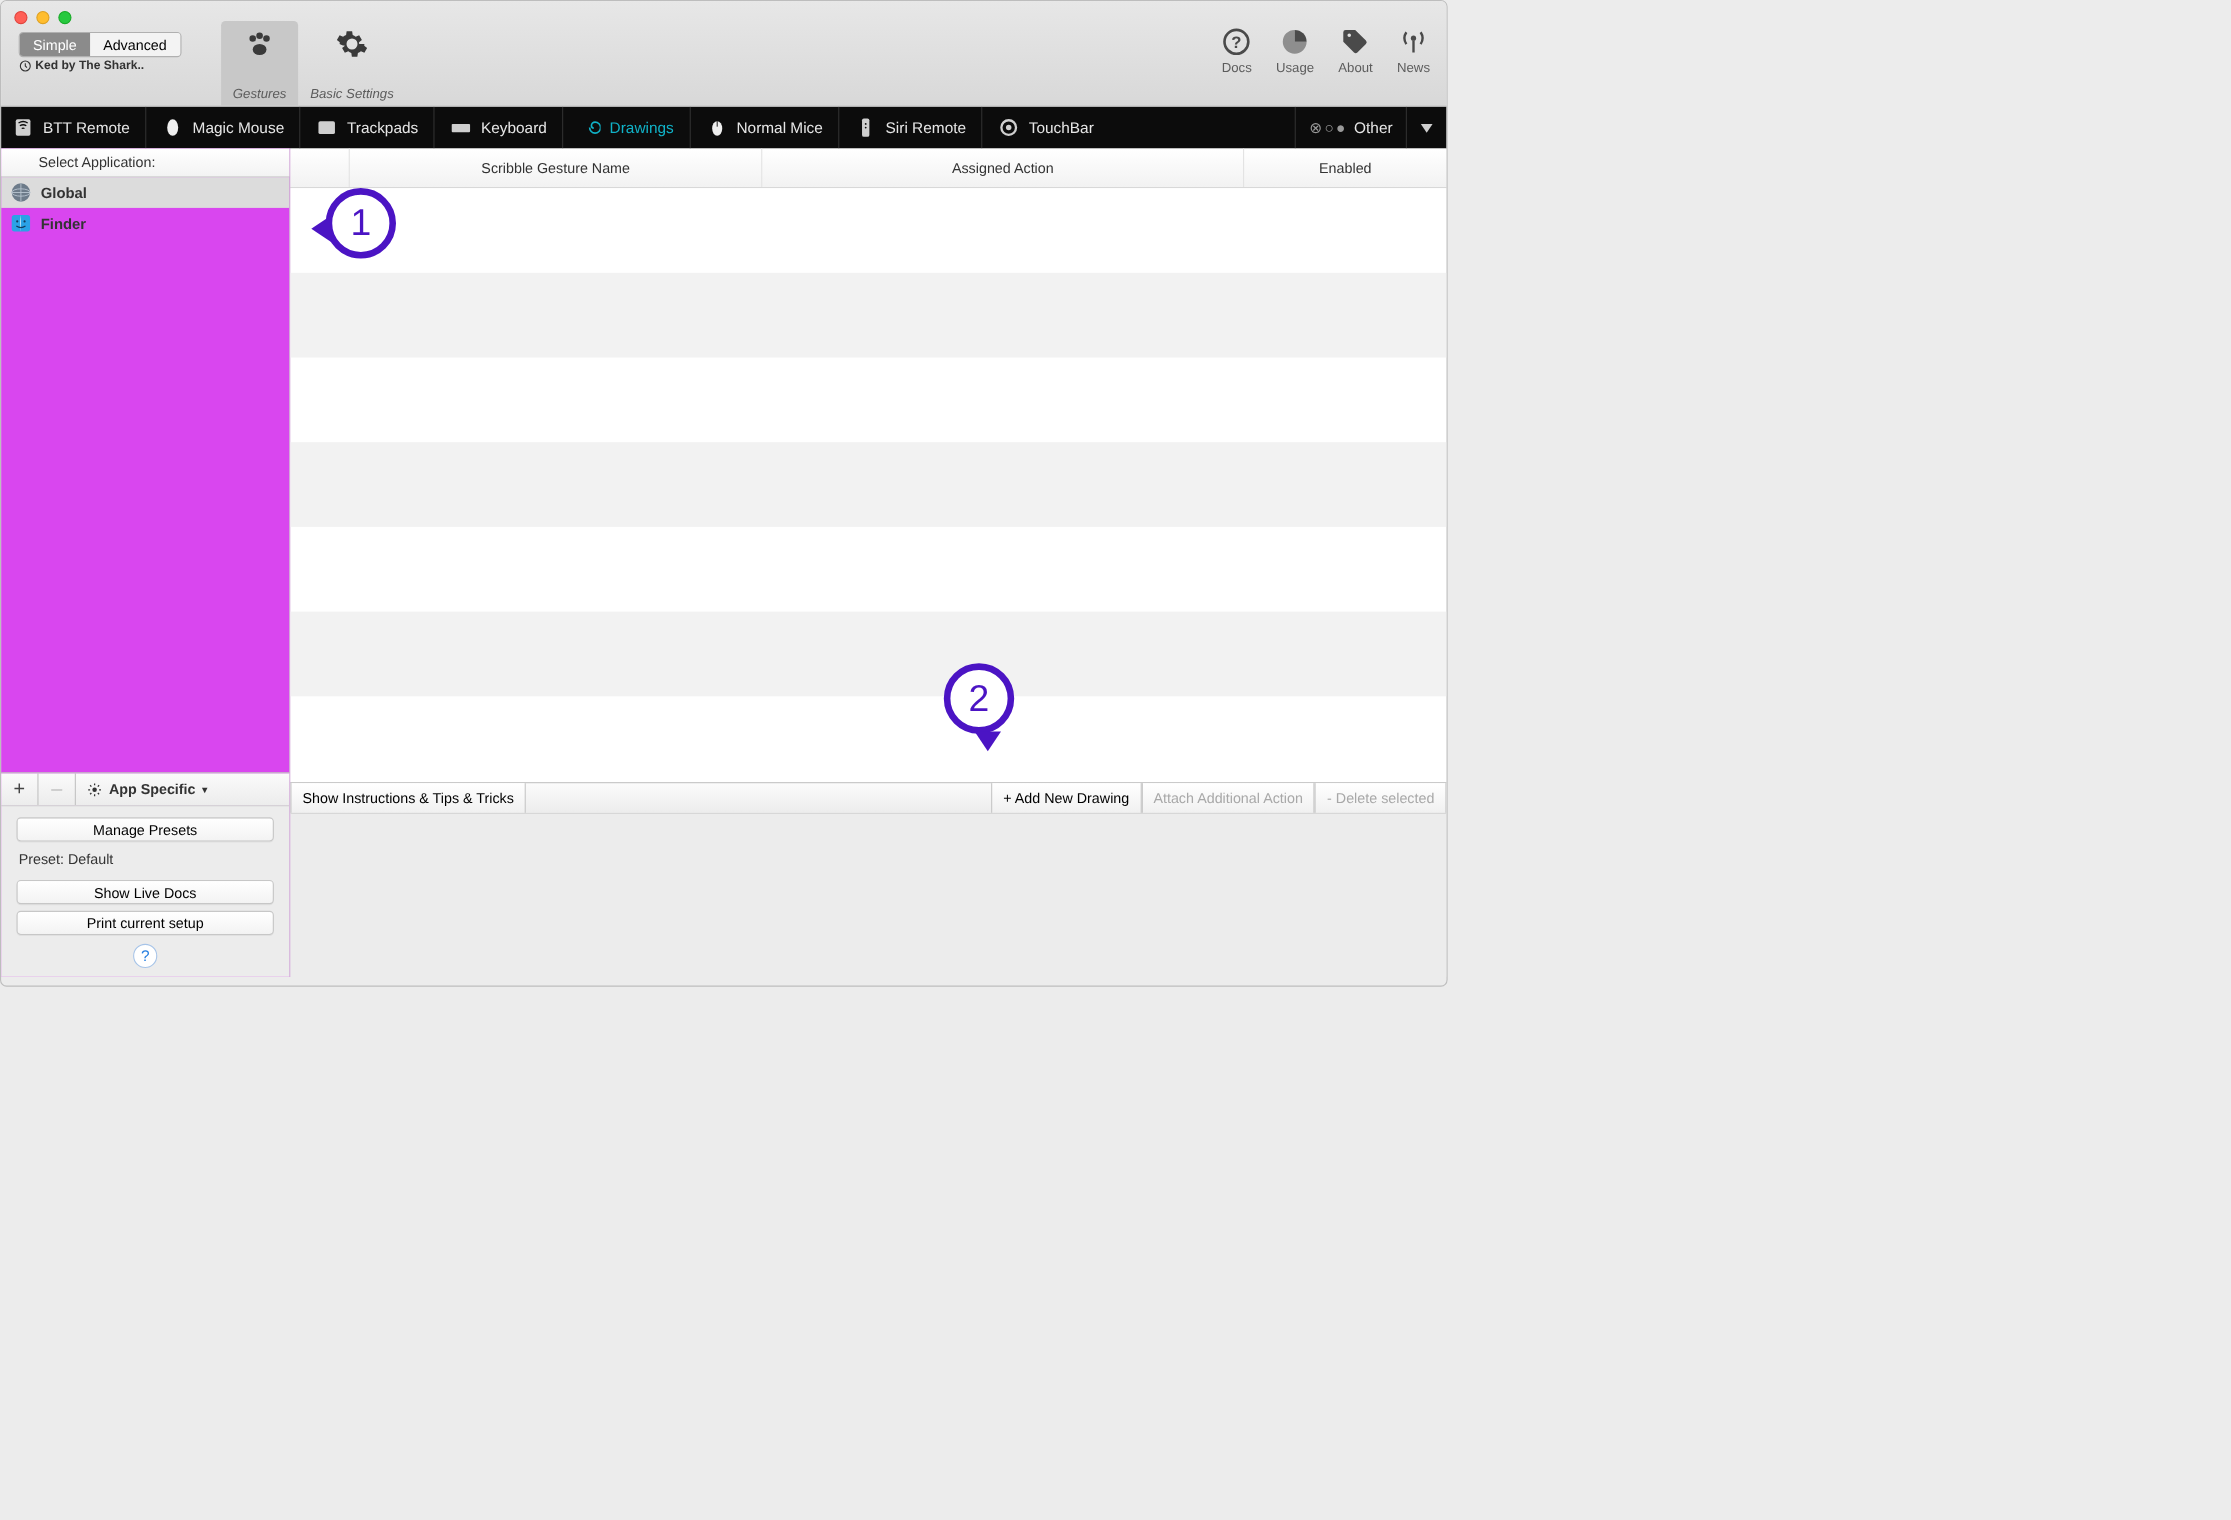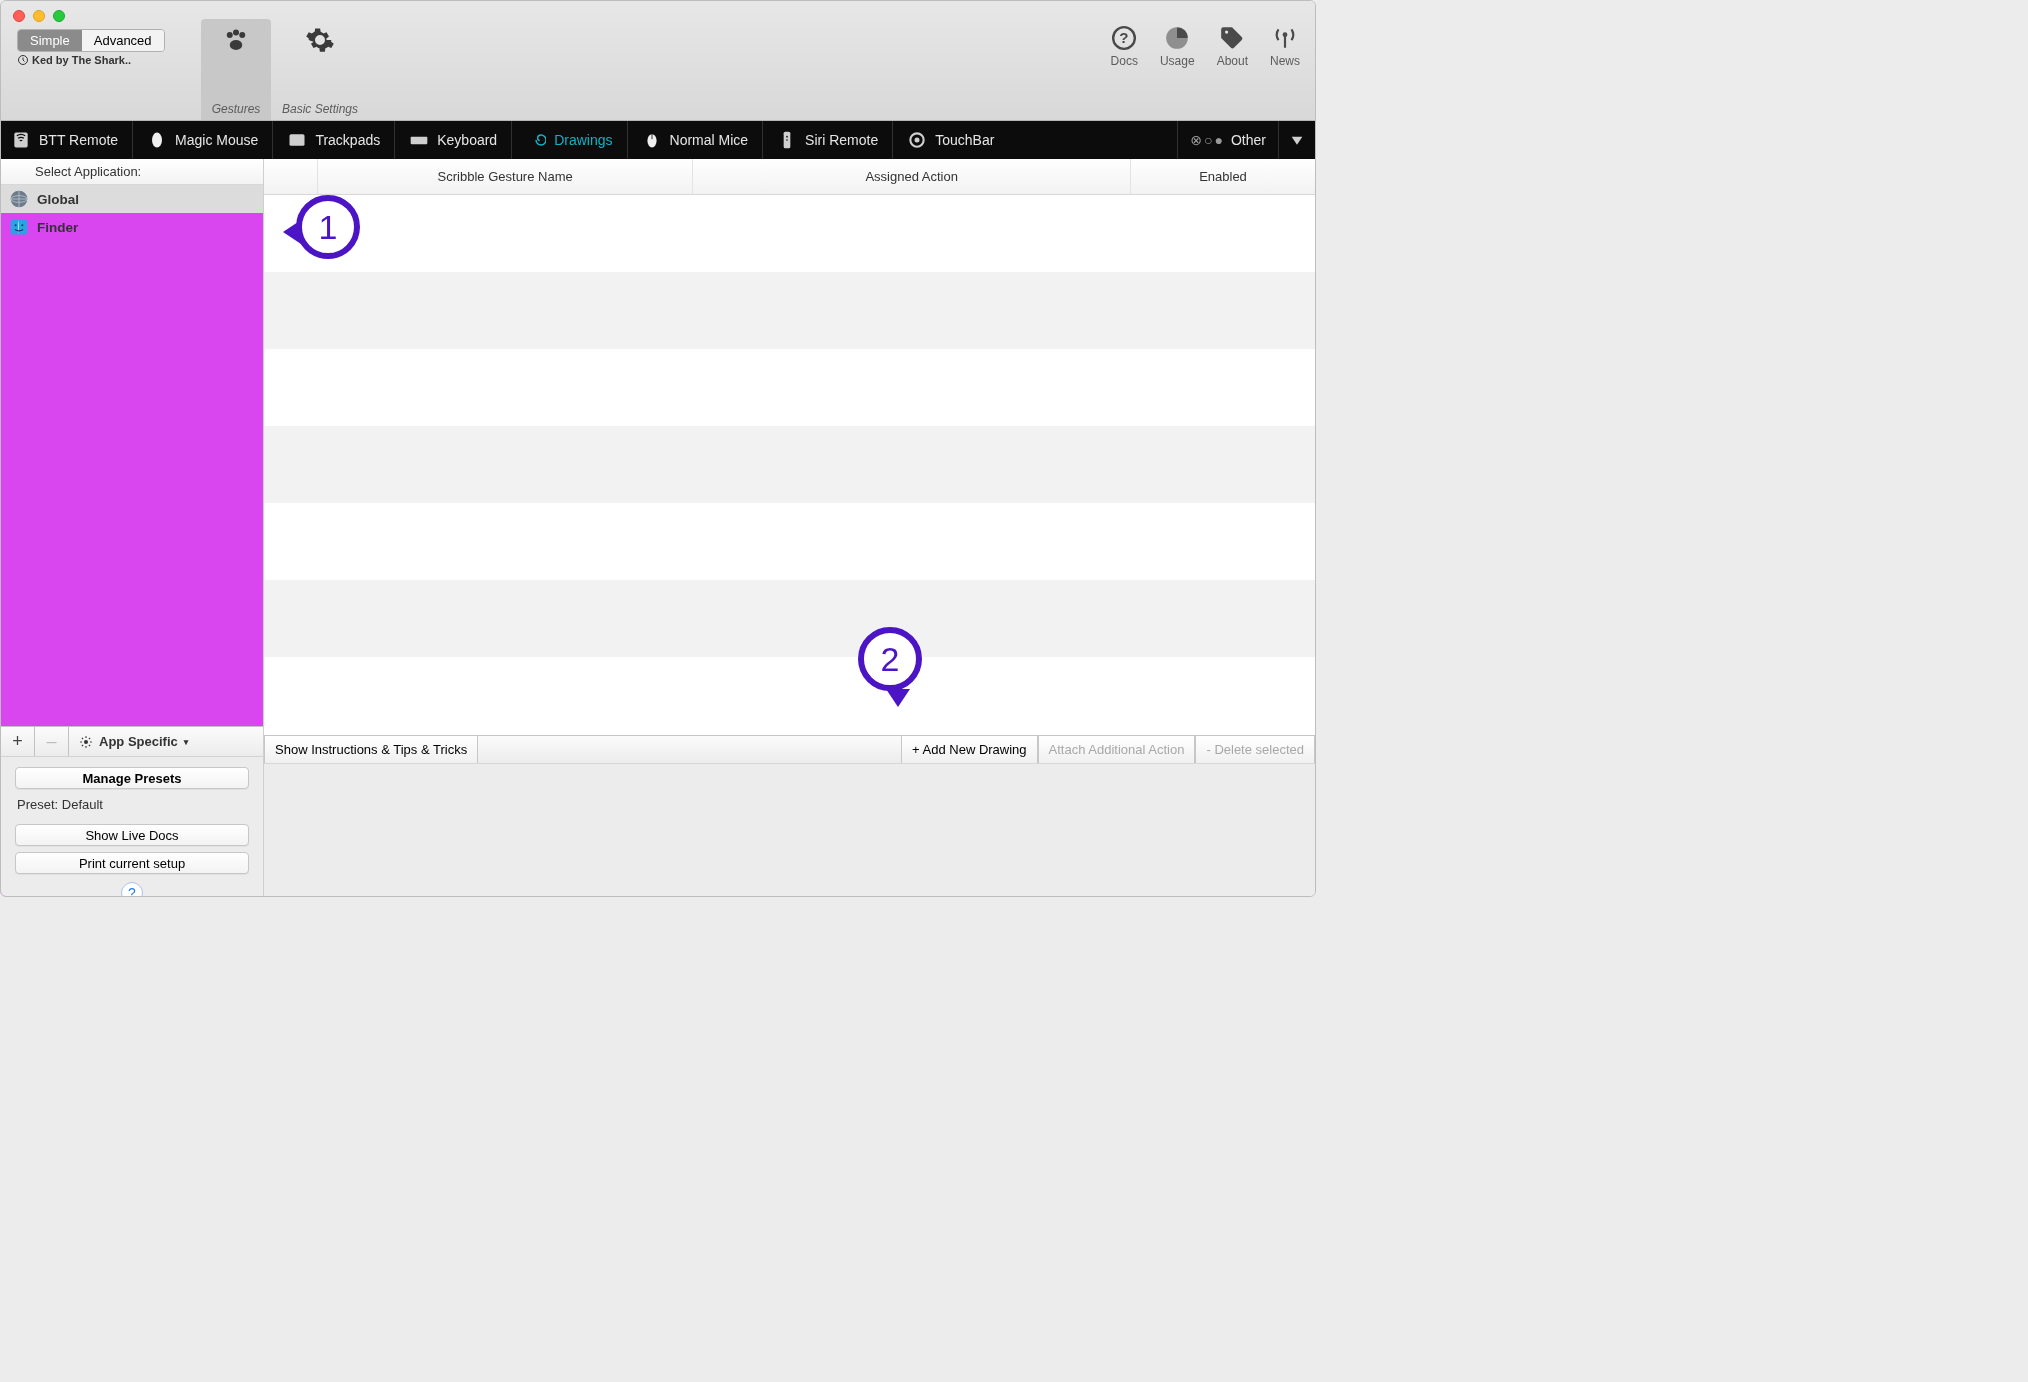--- a/index.html
+++ b/index.html
@@ -12,21 +12,21 @@
     width: 1316px;
     height: 897px;
     position: relative;
     overflow: hidden;
     border-radius: 6px;
     border: 1px solid #bdbdbd;
   }
 
   
   .titlebar {
-    height: 120px;
+    height: 96px;
     background: linear-gradient(#e7e7e7, #d8d8d8);
     border-bottom: 1px solid #b6b6b6;
     position: relative;
   }
   .traffic-lights {
     position: absolute; top: 9px; left: 12px; display: flex; gap: 8px;
   }
   .tl { width: 12px; height: 12px; border-radius: 50%; }
   .tl.red { background: #ff5f56; border: 1px solid #e0443e; }
   .tl.yellow { background: #ffbd2e; border: 1px solid #dea123; }
@@ -123,21 +123,21 @@
 
   .sidebar-bottom {
     background: #ececec; padding: 10px 14px 8px; display:flex; flex-direction:column; gap:6px;
     border-top:1px solid #d2d2d2;
   }
   .mac-btn {
     height: 22px; border: 1px solid #c7c7c7; border-radius: 4px;
     background: linear-gradient(#ffffff,#f3f3f3); font-size: 13px; cursor: pointer;
     box-shadow: 0 1px 0 rgba(0,0,0,.05);
   }
-  .mac-btn.bold { font-weight: 700; }
+  .mac-btn.bold { font-weight: 400; }
   .help-badge {
     margin-top: 2px; align-self: center; width: 22px; height: 22px; border-radius: 50%;
     border: 1px solid #a7c4e8; color: #267fe0; display:flex;align-items:center;justify-content:center;
     font-size: 14px; cursor: pointer; background:#fff;
   }
   .preset-label { font-size: 13px; padding: 2px 2px 6px; }
 
   
   .content { flex: 1; display: flex; flex-direction: column; position:relative;}
   .col-headers {

